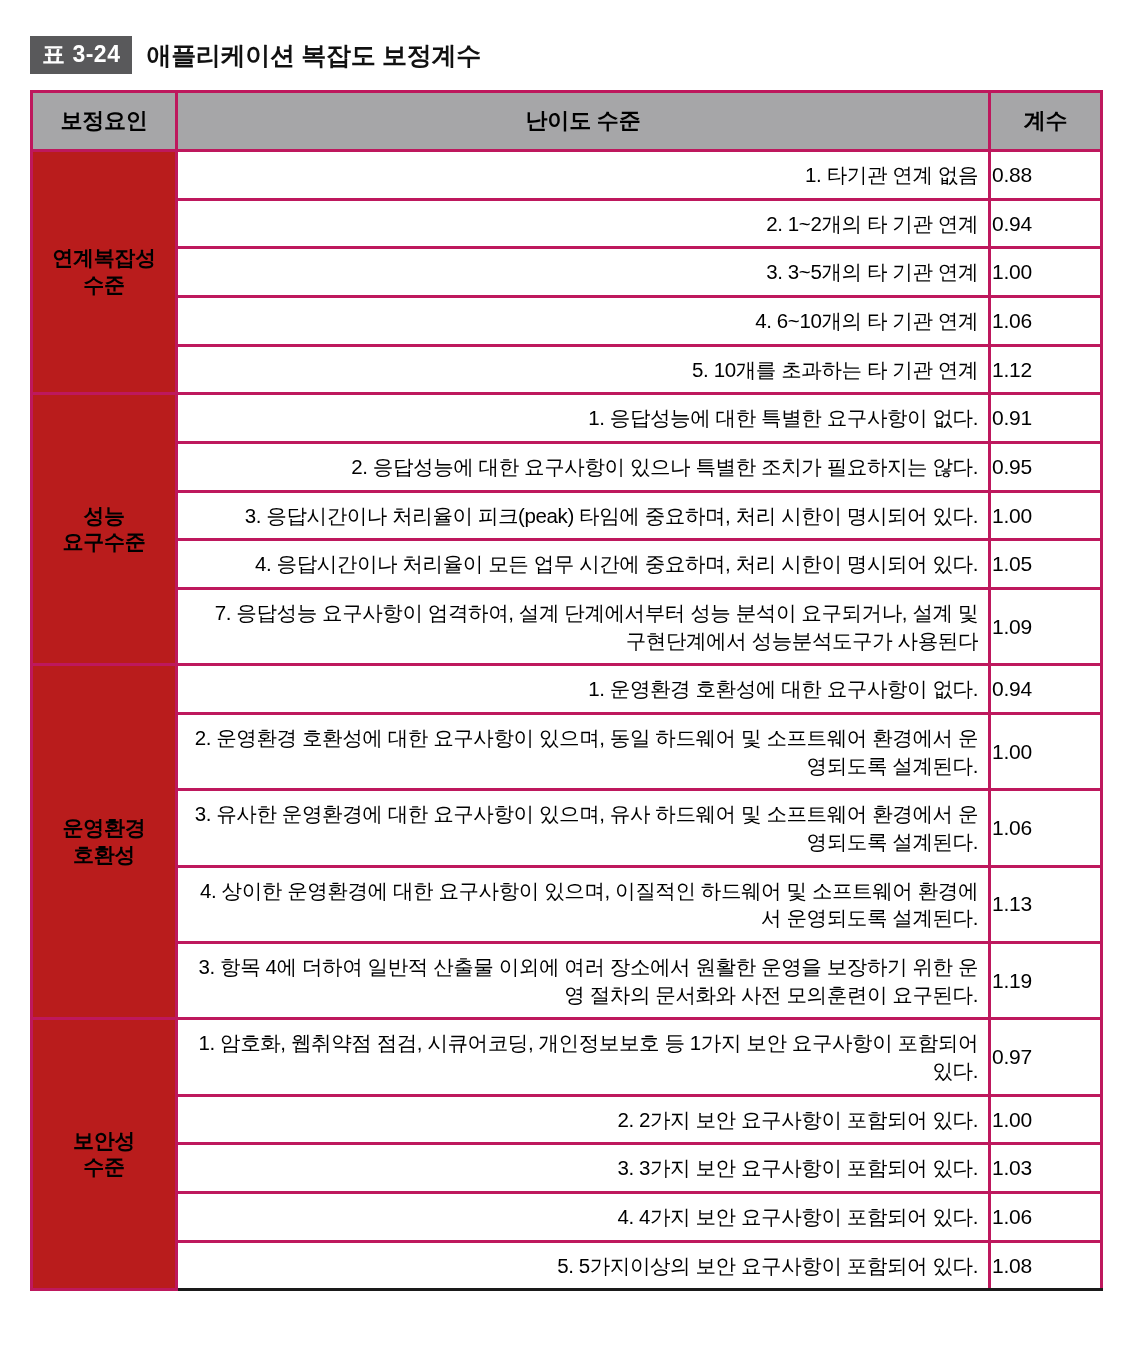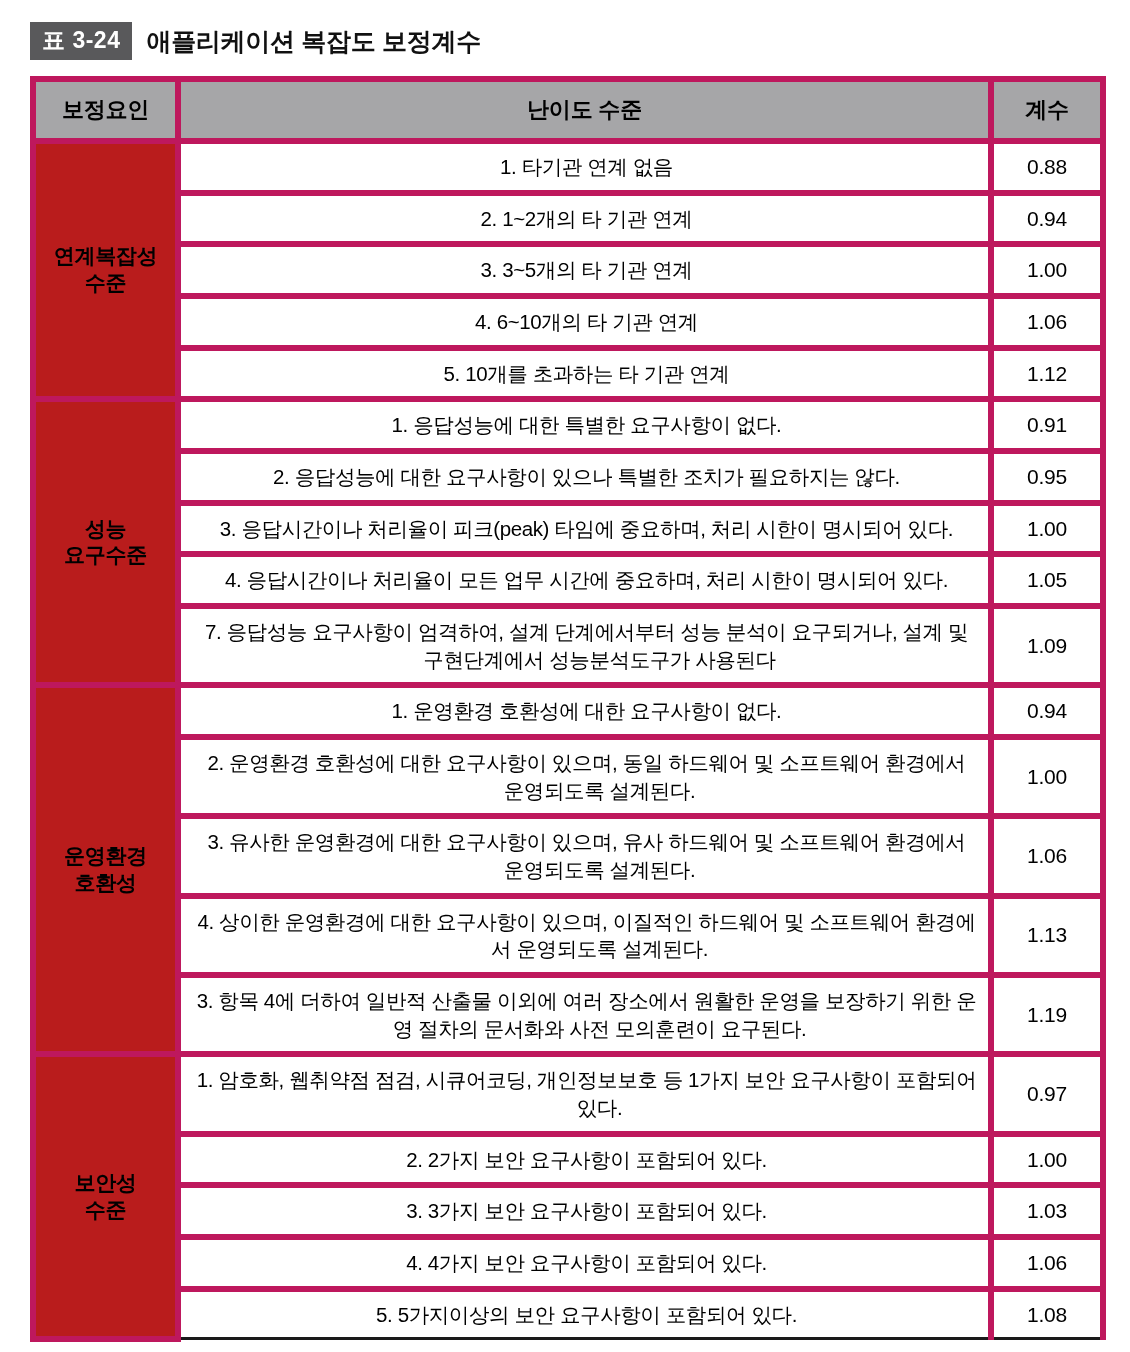--- a/index.html
+++ b/index.html
@@ -11,21 +11,21 @@
     width: 1130px;
     height: 1352px;
     font-family: "Liberation Sans", sans-serif;
     color: #000000;
   }
   .page {
     position: relative;
     width: 1130px;
     height: 1120px;
     box-sizing: border-box;
-    padding: 22px 30px 0 30px;
+    padding: 36px 30px 0 30px;
   }
   
   .caption-row {
     display: flex;
     align-items: center;
     gap: 14px;
     margin-bottom: 16px;
   }
   .caption-tag {
     background: #59595b;
@@ -48,21 +48,21 @@
   table.main {
     border-collapse: collapse;
     width: 1070px;
     table-layout: fixed;
   }
   table.main colgroup col.c1 { width: 145px; }
   table.main colgroup col.c2 { width: 813px; }
   table.main colgroup col.c3 { width: 112px; }
 
   table.main th, table.main td {
-    border: 6px solid #be185d;
+    border: 3px solid #be185d;
     vertical-align: middle;
   }
   thead th {
     background: #a6a6a8;
     color: #000000;
     font-size: 22px;
     font-weight: bold;
     text-align: center;
     height: 54px;
     letter-spacing: -0.2px;
@@ -75,24 +75,23 @@
     font-size: 21px;
     font-weight: bold;
     line-height: 1.28;
     letter-spacing: -0.3px;
   }
   td.desc {
     font-size: 20.5px;
     line-height: 1.35;
     padding: 9px 10px 9px 14px;
     letter-spacing: -0.4px;
-    text-align: center;
+    text-align: right;
   }
   td.coef {
-    text-align: center;
     font-size: 21px;
     letter-spacing: -0.2px;
   }
   td.desc .hang {
     display: block;
     padding-left: 26px;
     text-indent: -26px;
   }
   tr.group-end td { border-bottom: 2px solid #2b2b2b; }
   tbody tr:last-child td { border-bottom: 3px solid #1a1a1a; }

